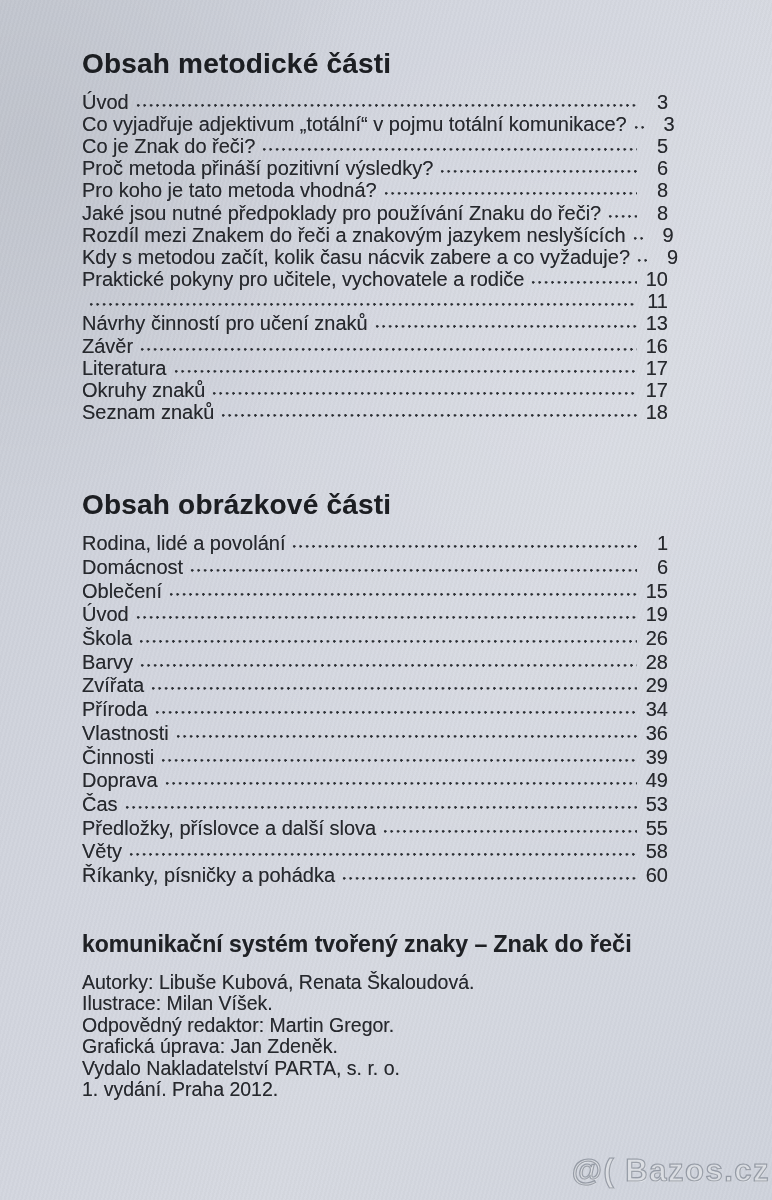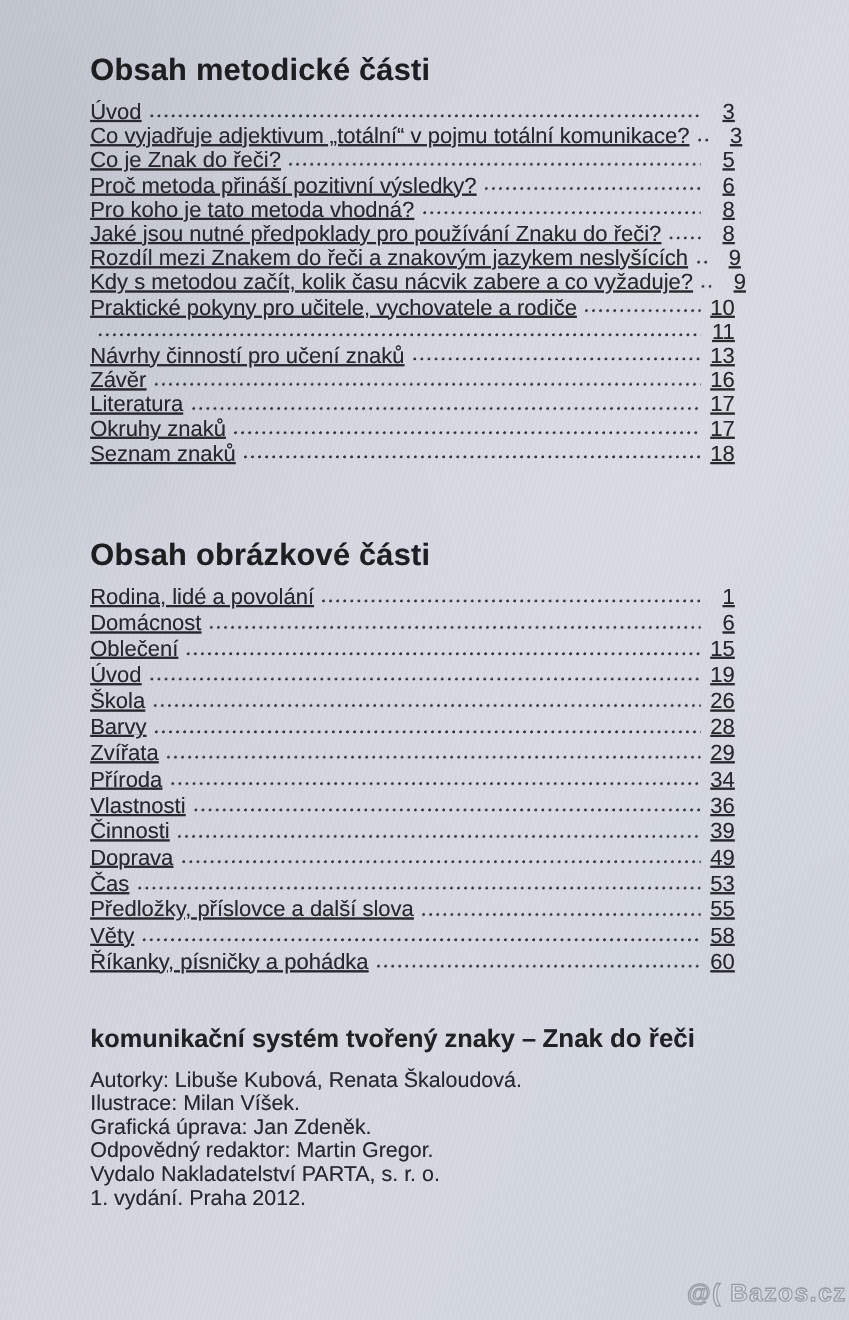--- a/index.html
+++ b/index.html
@@ -19,41 +19,41 @@
     text-shadow:0 0 0.5px rgba(38,40,45,0.45);
   }
   .sec{position:absolute;left:82px;width:586px;}
   #sec1{top:48px;}
   #sec2{top:489px;}
   .sec h1{
     font-size:28px;font-weight:bold;color:#1c1e22;
     margin:0 0 11px 0;letter-spacing:0.2px;
   }
   .toc{list-style:none;margin:0;padding:0;}
-  .toc li{display:flex;align-items:flex-start;white-space:nowrap;text-decoration:underline;}
+  .toc li{display:flex;align-items:center;white-space:nowrap;}
   #sec1 .toc li{height:22.2px;}
   #sec2 .toc li{height:23.7px;}
   .toc .lbl{font-size:20px;flex:0 0 auto;}
   .toc .dots{
     flex:1 1 auto;min-width:10px;height:5px;
     align-self:center;transform:translateY(3px);
     margin:0 5px 0 7px;
     background-image:radial-gradient(circle at 2.2px 2.4px, #2b2e33 1.05px, rgba(0,0,0,0) 1.5px);
     background-size:6.45px 5px;background-repeat:repeat-x;background-position:left center;
   }
   .toc .num{font-size:20px;flex:0 0 auto;min-width:26px;text-align:right;}
   .colophon{position:absolute;left:82px;top:931px;width:610px;}
   .colo-title{font-size:27px;font-weight:bold;color:#1c1e22;margin:0 0 10px 0;letter-spacing:0.3px;}
   .colo-sub{margin:0 0 14px 0;font-weight:bold;color:#1f2125;}
   .colo-sub .pre{font-size:23px;}
   .colo-sub .emph{font-size:23.5px;margin-left:6px;}
   .credits p{margin:0;font-size:19.5px;line-height:21.4px;}
   .watermark{
     position:absolute;right:2px;bottom:11px;
-    font-size:22px;font-weight:bold;letter-spacing:1.5px;white-space:nowrap;
+    font-size:31px;font-weight:bold;letter-spacing:1.5px;white-space:nowrap;
     color:rgba(185,189,197,0.22);
     -webkit-text-stroke:1.2px rgba(112,118,130,0.60);
     text-shadow:0.7px 0.9px 0.6px rgba(255,255,255,0.45);
   }
 </style>
 </head>
 <body>
 
 <div class="page">
 
@@ -248,22 +248,22 @@
       </ul>
   </div>
 
   <div class="colophon">
     <p class="colo-sub">
       <span class="pre">komunikační systém tvořený znaky –</span><span class="emph">Znak do řeči</span>
     </p>
     <div class="credits">
       <p>Autorky: Libuše Kubová, Renata Škaloudová.</p>
       <p>Ilustrace: Milan Víšek.</p>
+      <p>Odpovědný redaktor: Martin Gregor.</p>
       <p>Grafická úprava: Jan Zdeněk.</p>
-      <p>Odpovědný redaktor: Martin Gregor.</p>
       <p>Vydalo Nakladatelství PARTA, s. r. o.</p>
       <p>1. vydání. Praha 2012.</p>
     </div>
   </div>
 
   <div class="watermark">@( Bazos.cz</div>
 
 </div>
 
 </body></html>

